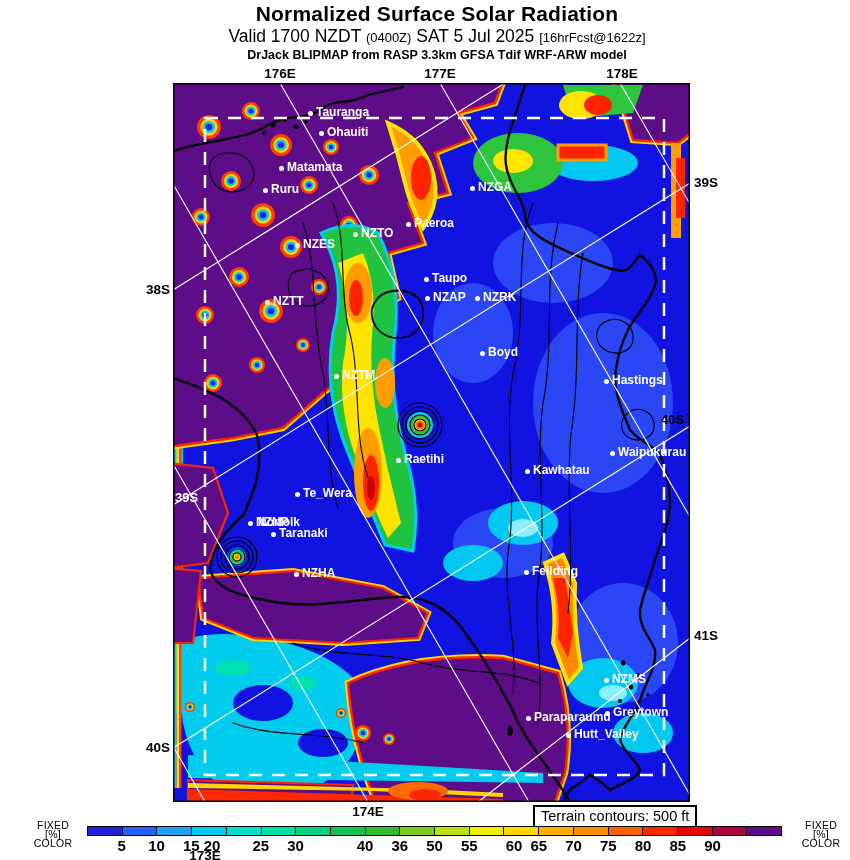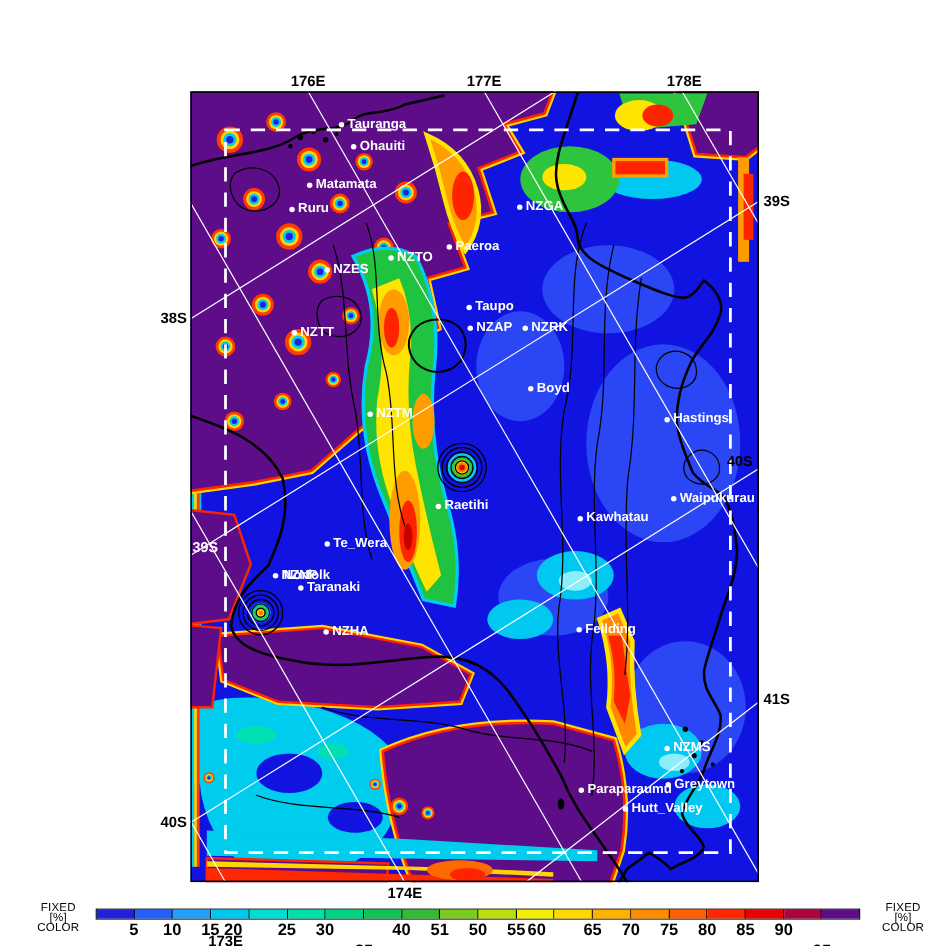--- a/index.html
+++ b/index.html
@@ -26,20 +26,25 @@
   #cbar i.seg:last-child{border-right:none;}
   .tick{position:absolute;top:837px;transform:translateX(-50%);font-size:15px;font-weight:bold;}
   .fixcap{position:absolute;top:821px;width:48px;text-align:center;font-size:10.5px;
         font-weight:normal;line-height:9px;letter-spacing:.2px;}
 </style>
 </head>
 <body>
 
 <div id="page">
 
+  <div class="hdr">
+    <div class="title">Normalized Surface Solar Radiation</div>
+    <div class="sub"><span>Valid 1700 NZDT </span><span class="sm">(0400Z)</span><span> SAT 5 Jul 2025 </span><span class="sm">[16hrFcst@1622z]</span></div>
+    <div class="model">DrJack BLIPMAP from RASP 3.3km GFSA Tdif WRF-ARW model</div>
+  </div>
 
   <div id="map">
     <svg width="517" height="719" viewBox="0 0 517 719">
       <defs>
         <g id="spk">
           <circle r="1" fill="#ff3b00"></circle>
             <circle r="0.72" fill="#ffd400"></circle>
           <circle r="0.5" fill="#00cdf2"></circle>
             <circle r="0.28" fill="#2121dc"></circle>
         </g>
@@ -324,20 +329,21 @@
         </span>
         <span class="site" style="left: 395px; top: 652px;">
           <i class="dot"></i>
           <b class="lbl">Hutt_Valley</b>
         </span>
       </div>
   <span class="inner-ax" style="left: 2px; top: 407px; color: rgb(255, 255, 255);">39S</span>
       <span class="inner-ax" style="left: 488px; top: 329px; color: rgb(0, 0, 0);">40S</span>
     </div>
 
+  <div id="terrain-note">Terrain contours: 500 ft</div>
 
   <div class="fixcap" id="fixcapL" style="left:29px;">
       <div>FIXED</div>
       <div>[%]</div>
       <div>COLOR</div>
     </div>
   <div id="cbar">
       <i class="seg" style="background: rgb(33, 33, 220);"></i>
       <i class="seg" style="background: rgb(35, 97, 250);"></i>
       <i class="seg" style="background: rgb(34, 160, 248);"></i>
@@ -375,24 +381,24 @@
     <span class="ax" style="left: 694px; top: 175px;">39S</span>
     <span class="ax" style="left: 694px; top: 628px;">41S</span>
     <span class="tick" style="left: 121.75px;">5</span>
     <span class="tick" style="left: 156.5px;">10</span>
     <span class="tick" style="left: 191.25px;">15</span>
     <span class="tick" style="left: 212px;">20</span>
     <span class="tick" style="left: 260.75px;">25</span>
     <span class="tick" style="left: 295.5px;">30</span>
     <span class="tick" style="left: 331px; margin-top: 19px;">35</span>
     <span class="tick" style="left: 365px;">40</span>
-    <span class="tick" style="left: 399.75px;">51</span>
+    <span class="tick" style="left: 399.75px;">36</span>
     <span class="tick" style="left: 434.5px;">50</span>
     <span class="tick" style="left: 469.25px;">55</span>
-    <span class="tick" style="left: 488px;">60</span>
+    <span class="tick" style="left: 514px;">60</span>
     <span class="tick" style="left: 538.75px;">65</span>
     <span class="tick" style="left: 573.5px;">70</span>
     <span class="tick" style="left: 608.25px;">75</span>
     <span class="tick" style="left: 643px;">80</span>
     <span class="tick" style="left: 677.75px;">85</span>
     <span class="tick" style="left: 712.5px;">90</span>
     <span class="tick" style="left: 747.25px; margin-top: 19px;">95</span>
   </div>
 
 </body></html>

